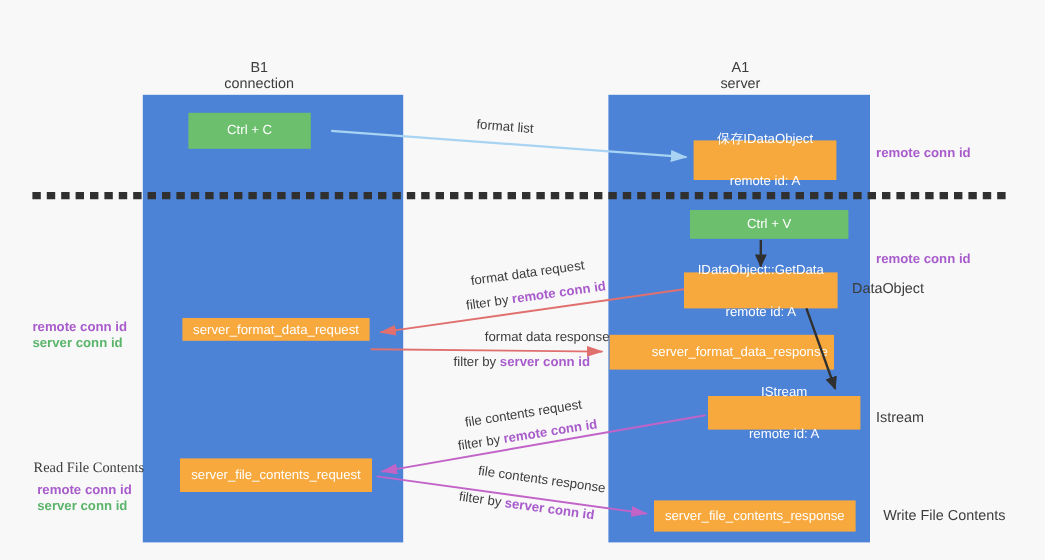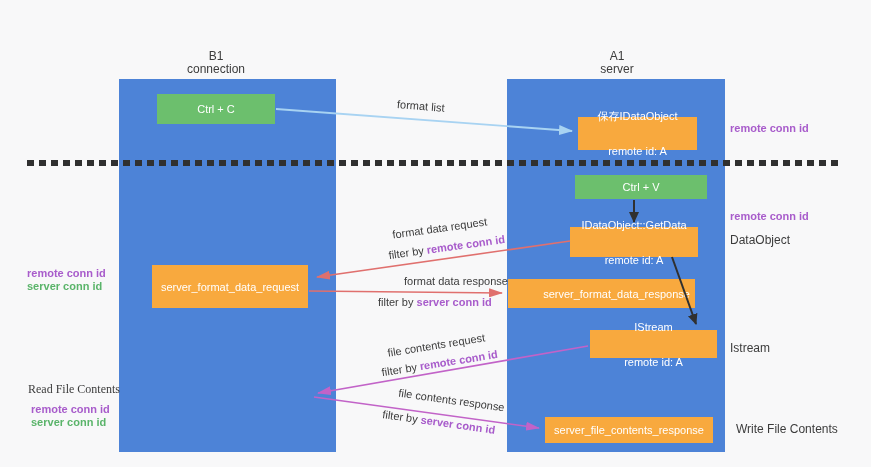--- a/index.html
+++ b/index.html
@@ -76,51 +76,54 @@
     <line x1="634" y1="200" x2="634" y2="222" stroke-width="2" marker-end="url(#m-black)" style="stroke:var(--arrow-black)"></line>
     <line x1="672" y1="257" x2="696" y2="324" stroke-width="2" marker-end="url(#m-black)" style="stroke:var(--arrow-black)"></line>
 
     <line x1="570" y1="241" x2="317" y2="277" stroke-width="1.6" marker-end="url(#m-red)" style="stroke:var(--arrow-red)"></line>
     <line x1="309" y1="291" x2="502" y2="293" stroke-width="1.6" marker-end="url(#m-red)" style="stroke:var(--arrow-red)"></line>
 
     <line x1="588" y1="346" x2="318" y2="393" stroke-width="1.6" marker-end="url(#m-mag)" style="stroke:var(--arrow-magenta)"></line>
     <line x1="314" y1="397" x2="539" y2="428" stroke-width="1.6" marker-end="url(#m-mag)" style="stroke:var(--arrow-magenta)"></line>
   </svg>
 
-  <div class="node green" style="left:157px;top:94px;width:118px;height:30px;">
+  <div class="node green" style="left:157px;top:94px;width:102px;height:30px;">
     <span class="single">Ctrl + C</span>
   </div>
 
   <div class="node orange" style="left:578px;top:117px;width:119px;height:33px;">
     <span class="l1">保存IDataObject</span>
     <span class="l2">remote id: A</span>
   </div>
 
   <div class="node green" style="left:575px;top:175px;width:132px;height:24px;">
     <span class="single">Ctrl + V</span>
   </div>
 
   <div class="node orange" style="left:570px;top:227px;width:128px;height:30px;">
     <span class="l1">IDataObject::GetData</span>
     <span class="l2">remote id: A</span>
   </div>
 
-  <div class="node orange" style="left:152px;top:265px;width:156px;height:43px;">
+  <div class="node orange" style="left:152px;top:265px;width:156px;height:19px;">
     <span class="single">server_format_data_request</span>
   </div>
 
   <div class="node orange" style="left:508px;top:279px;width:157px;height:29px;padding-left:30px;">
     <span class="single">server_format_data_response</span>
   </div>
 
   <div class="node orange" style="left:590px;top:330px;width:127px;height:28px;">
     <span class="l1">IStream</span>
     <span class="l2">remote id: A</span>
   </div>
 
+  <div class="node orange" style="left:150px;top:382px;width:160px;height:28px;">
+    <span class="single">server_file_contents_request</span>
+  </div>
 
   <div class="node orange" style="left:545px;top:417px;width:168px;height:26px;">
     <span class="single">server_file_contents_response</span>
   </div>
 
   <div class="lbl rot-dn4" style="left:397px;top:100px;">format list</div>
 
   <div class="lbl rot-up8" style="left:392px;top:222px;">format data request</div>
   <div class="lbl rot-up8" style="left:388px;top:241px;">
     <span>filter by </span><span class="purple">remote conn id</span>
@@ -136,21 +139,21 @@
     <span>filter by </span><span class="purple">remote conn id</span>
   </div>
 
   <div class="lbl rot-dn8" style="left:398px;top:394px;">file contents response</div>
   <div class="lbl rot-dn8" style="left:382px;top:416px;">
     <span>filter by </span><span class="purple">server conn id</span>
   </div>
 
   <div class="side purple" style="left:730px;top:122px;">remote conn id</div>
   <div class="side purple" style="left:730px;top:210px;">remote conn id</div>
-  <div class="side" style="left:730px;top:233px;">DataObject</div>
+  <div class="side" style="left:710px;top:233px;">DataObject</div>
   <div class="side" style="left:730px;top:341px;">Istream</div>
   <div class="side" style="left:736px;top:422px;">Write File Contents</div>
 
   <div class="side purple" style="left:27px;top:267px;">remote conn id</div>
   <div class="side green" style="left:27px;top:280px;">server conn id</div>
   <div class="side" style="left:28px;top:382px;font-family:Liberation Serif, serif;">Read File Contents</div>
   <div class="side purple" style="left:31px;top:403px;">remote conn id</div>
   <div class="side green" style="left:31px;top:416px;">server conn id</div>
 
 </div>

